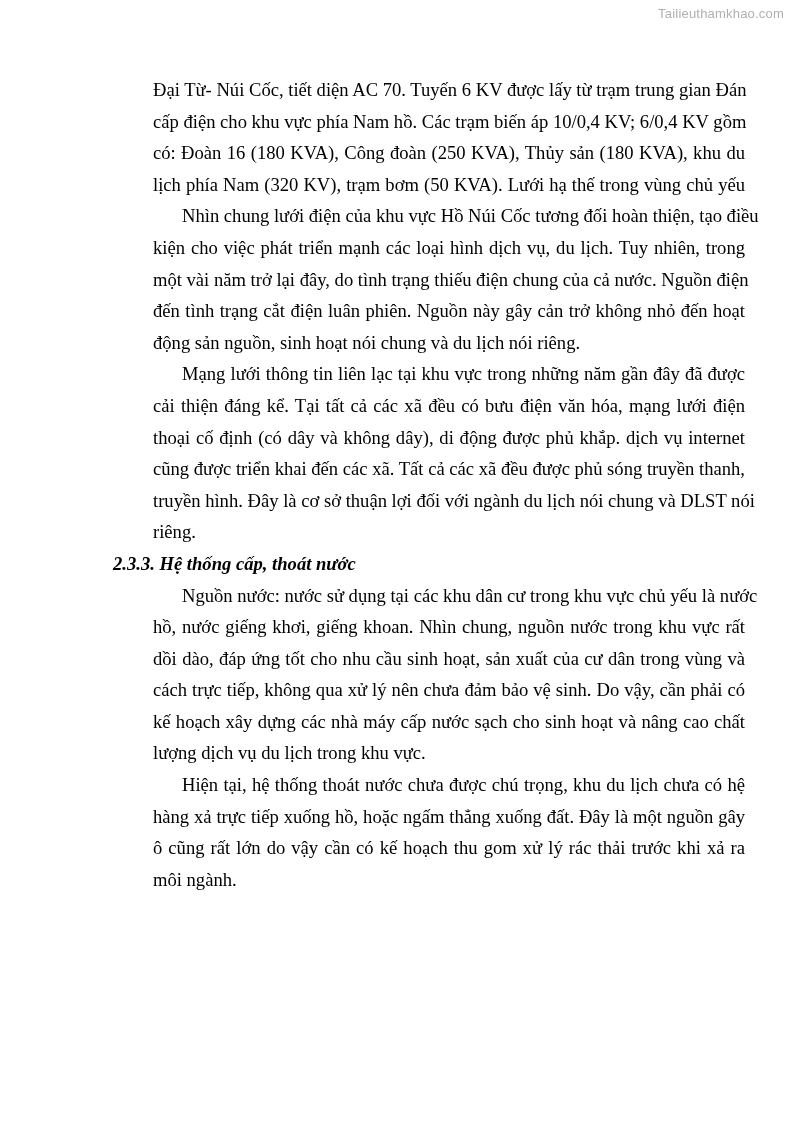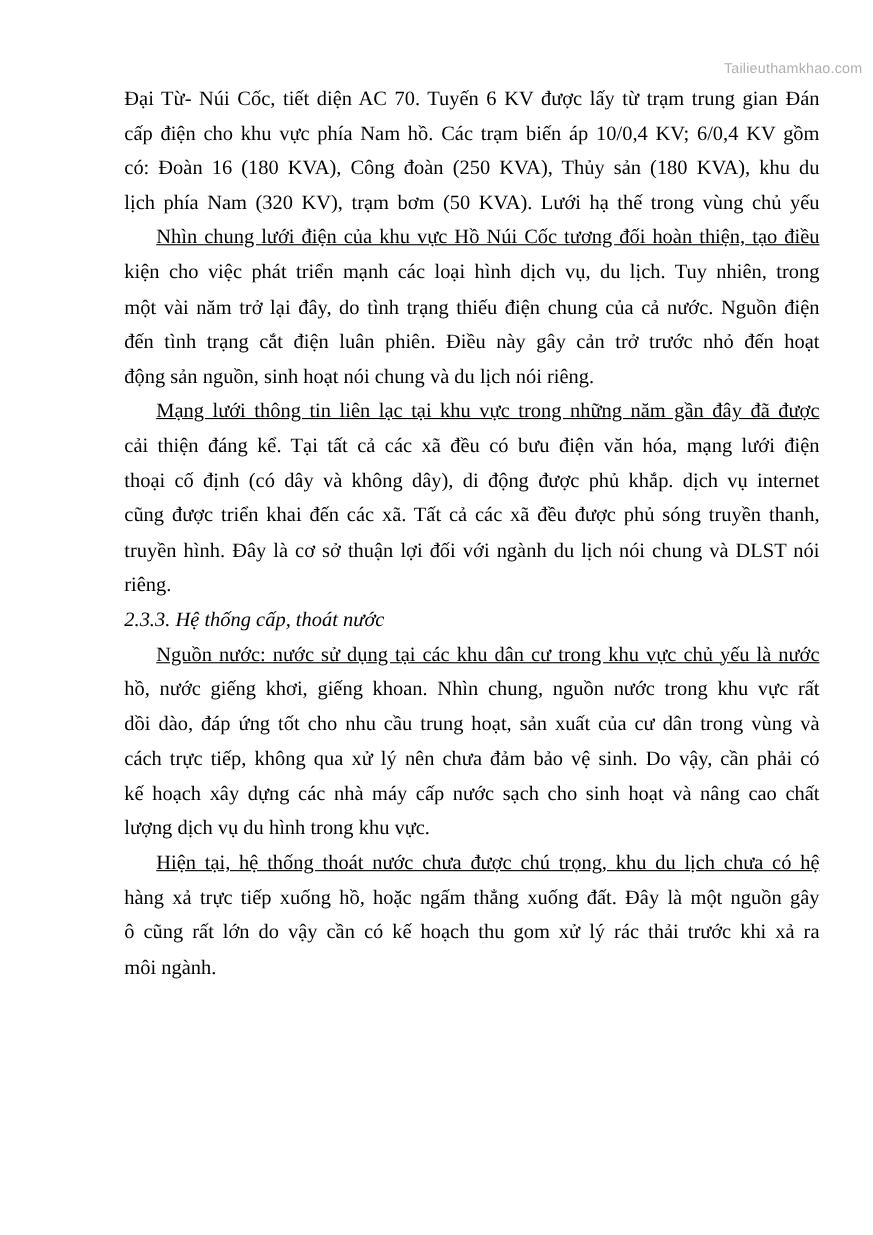--- a/index.html
+++ b/index.html
@@ -16,50 +16,49 @@
       color: #000000;
     }
     .watermark {
       position: absolute;
       top: 6px;
       right: 10px;
       font-family: "Liberation Sans", "DejaVu Sans", sans-serif;
       font-size: 13px;
       color: #b0b0b0;
       letter-spacing: 0.2px;
-      margin-top: 48px;
     }
     .page {
       position: absolute;
       left: 113px;
       top: 74px;
       width: 632px;
     }
     .line {
       display: block;
       font-size: 18.6px;
       line-height: 31.6px;
       height: 31.6px;
       white-space: nowrap;
       text-align: justify;
       text-align-last: justify;
+      margin-left: 40px;
     }
     .line.last {
       text-align-last: left;
     }
     .line.indent {
       padding-left: 29px;
-      text-decoration: underline;
     }
     .heading {
       display: block;
       font-size: 18.6px;
       line-height: 31.6px;
       height: 31.6px;
-      font-weight: normal;
+      font-weight: bold;
       font-style: italic;
       white-space: nowrap;
     }
     .para { display: block; }
   </style>
 </head>
 <body>
 
 <div class="watermark">Tailieuthamkhao.com</div>
 
@@ -69,42 +68,42 @@
     <span class="line">Đại Từ- Núi Cốc, tiết diện AC 70. Tuyến 6 KV được lấy từ trạm trung gian Đán</span>
     <span class="line">cấp điện cho khu vực phía Nam hồ. Các trạm biến áp 10/0,4 KV; 6/0,4 KV gồm</span>
     <span class="line">có: Đoàn 16 (180 KVA), Công đoàn (250 KVA), Thủy sản (180 KVA), khu du</span>
     <span class="line">lịch phía Nam (320 KV), trạm bơm (50 KVA). Lưới hạ thế trong vùng chủ yếu</span>
   </div>
 
   <div class="para">
     <span class="line indent">Nhìn chung lưới điện của khu vực Hồ Núi Cốc tương đối hoàn thiện, tạo điều</span>
     <span class="line">kiện cho việc phát triển mạnh các loại hình dịch vụ, du lịch. Tuy nhiên, trong</span>
     <span class="line">một vài năm trở lại đây, do tình trạng thiếu điện chung của cả nước. Nguồn điện</span>
-    <span class="line">đến tình trạng cắt điện luân phiên. Điều này gây cản trở trước nhỏ đến hoạt</span>
+    <span class="line">đến tình trạng cắt điện luân phiên. Nguồn này gây cản trở không nhỏ đến hoạt</span>
     <span class="line last">động sản nguồn, sinh hoạt nói chung và du lịch nói riêng.</span>
   </div>
 
   <div class="para">
     <span class="line indent">Mạng lưới thông tin liên lạc tại khu vực trong những năm gần đây đã được</span>
     <span class="line">cải thiện đáng kể. Tại tất cả các xã đều có bưu điện văn hóa, mạng lưới điện</span>
     <span class="line">thoại cố định (có dây và không dây), di động được phủ khắp. dịch vụ internet</span>
     <span class="line">cũng được triển khai đến các xã. Tất cả các xã đều được phủ sóng truyền thanh,</span>
     <span class="line">truyền hình. Đây là cơ sở thuận lợi đối với ngành du lịch nói chung và DLST nói</span>
     <span class="line last">riêng.</span>
   </div>
 
   <div class="heading">2.3.3. Hệ thống cấp, thoát nước</div>
 
   <div class="para">
     <span class="line indent">Nguồn nước: nước sử dụng tại các khu dân cư trong khu vực chủ yếu là nước</span>
     <span class="line">hồ, nước giếng khơi, giếng khoan. Nhìn chung, nguồn nước trong khu vực rất</span>
-    <span class="line">dồi dào, đáp ứng tốt cho nhu cầu trung hoạt, sản xuất của cư dân trong vùng và</span>
+    <span class="line">dồi dào, đáp ứng tốt cho nhu cầu sinh hoạt, sản xuất của cư dân trong vùng và</span>
     <span class="line">cách trực tiếp, không qua xử lý nên chưa đảm bảo vệ sinh. Do vậy, cần phải có</span>
     <span class="line">kế hoạch xây dựng các nhà máy cấp nước sạch cho sinh hoạt và nâng cao chất</span>
-    <span class="line last">lượng dịch vụ du hình trong khu vực.</span>
+    <span class="line last">lượng dịch vụ du lịch trong khu vực.</span>
   </div>
 
   <div class="para">
     <span class="line indent">Hiện tại, hệ thống thoát nước chưa được chú trọng, khu du lịch chưa có hệ</span>
     <span class="line">hàng xả trực tiếp xuống hồ, hoặc ngấm thẳng xuống đất. Đây là một nguồn gây</span>
     <span class="line">ô cũng rất lớn do vậy cần có kế hoạch thu gom xử lý rác thải trước khi xả ra</span>
     <span class="line last">môi ngành.</span>
   </div>
 
 </div>

